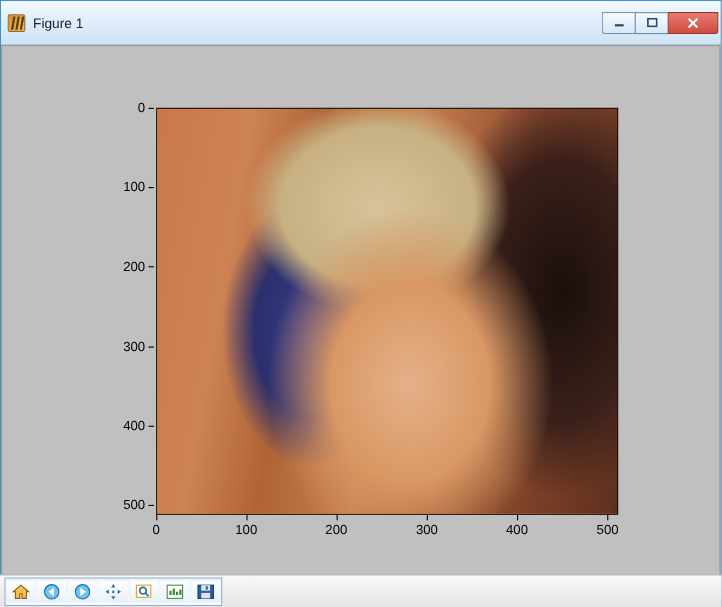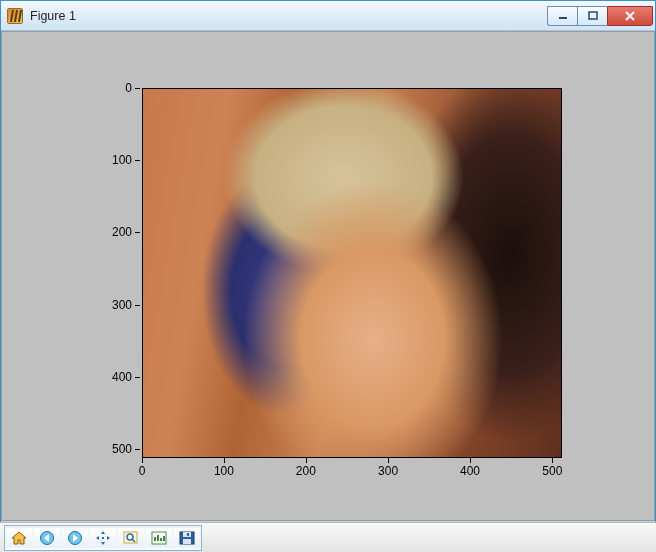--- a/index.html
+++ b/index.html
@@ -5,21 +5,21 @@
     * { box-sizing: border-box; margin: 0; padding: 0; }
     body {
       width: 656px;
       height: 552px;
       background: #bcd7e8;
       font-family: "Segoe UI", Tahoma, sans-serif;
       overflow: hidden;
       border: 1px solid #3a93c9;
     }
     .titlebar {
-      height: 30px;
+      height: 40px;
       background: linear-gradient(to bottom, #f4f9fd 0%, #e1eef9 45%, #cfe4f5 100%);
       border-bottom: 1px solid #a7c7e0;
       display: flex;
       align-items: center;
       padding: 0 2px 0 6px;
       position: relative;
     }
     .titlebar .app-icon {
       width: 16px; height: 16px;
       background: linear-gradient(135deg, #d98b2b, #f0c060);

